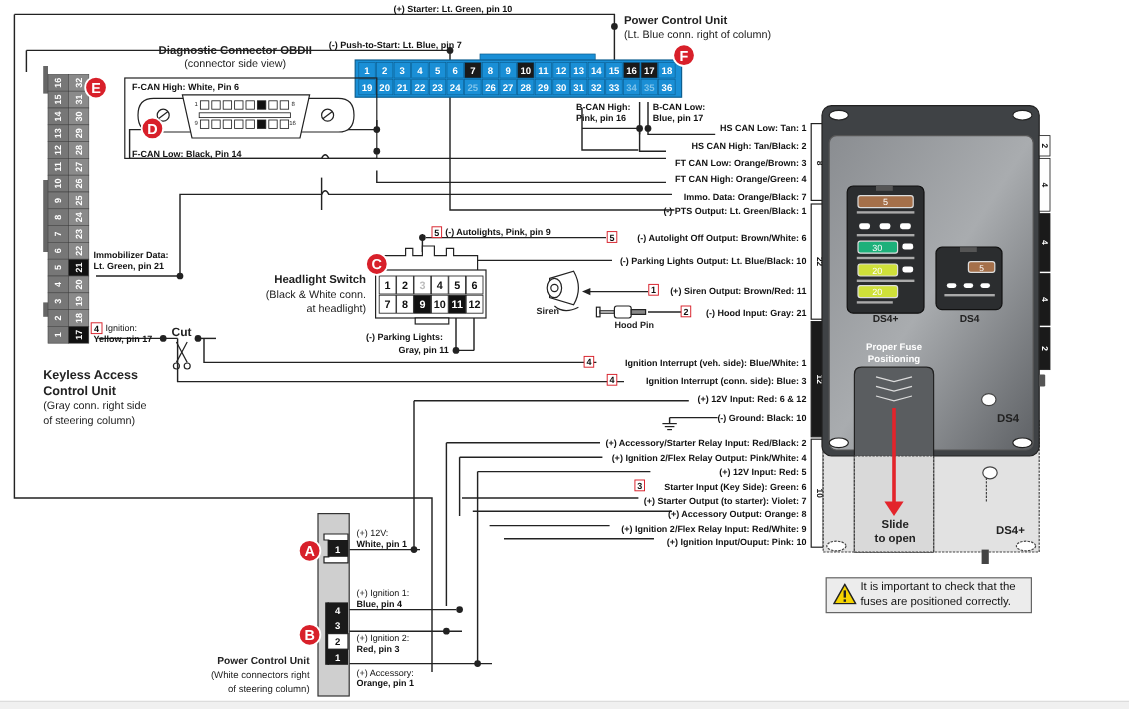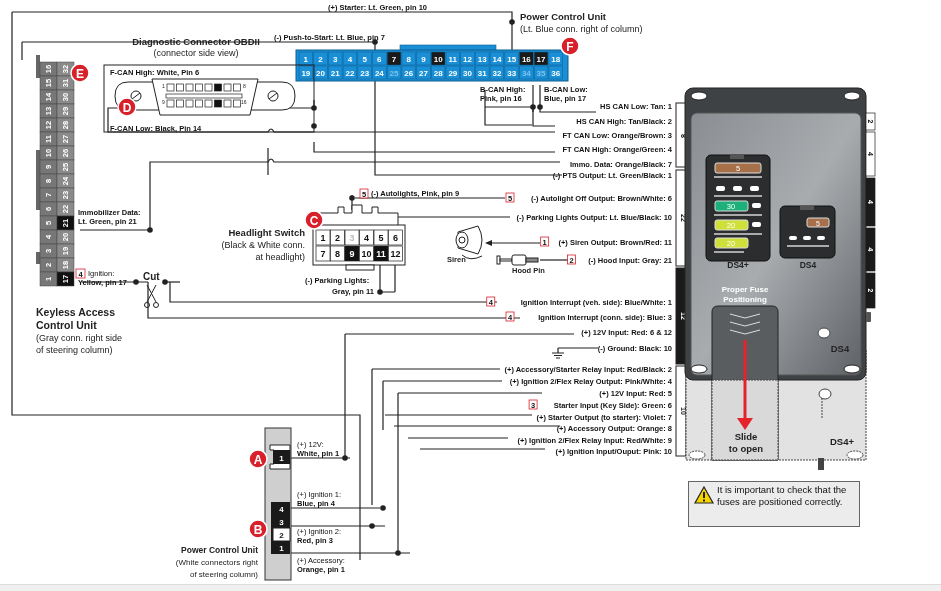--- a/index.html
+++ b/index.html
@@ -4,21 +4,21 @@
 <style>
   html, body { margin:0; padding:0; background:#ffffff; }
   body { width:941px; height:591px; position:relative; overflow:hidden; font-family:"Liberation Sans", sans-serif; }
   #stage { position:absolute; left:0; top:0; width:941px; height:591px; }
   .bottom-bar { position:absolute; left:0; top:584px; width:941px; height:7px; background:#f0f0f0; border-top:1px solid #dcdcdc; }
   svg text { font-family:"Liberation Sans", sans-serif; }
   .lbl { font-size:7.5px; fill:#111; }
   .lblb { font-size:7.5px; fill:#111; font-weight:bold; }
   .ttl { font-size:9.5px; font-weight:bold; fill:#222; }
   .sub { font-size:9px; fill:#222; }
-  .warn { position:absolute; left:688px; top:481px; width:172px; height:46px; background:#ececec; border:1px solid #666; box-sizing:border-box; font-size:9.5px; line-height:12px; color:#111; padding:2px 4px 2px 28px; }
+  .warn { position:absolute; left:688px; top:481px; width:172px; height:30px; background:#ececec; border:1px solid #666; box-sizing:border-box; font-size:9.5px; line-height:12px; color:#111; padding:2px 4px 2px 28px; }
   .warn .tri { position:absolute; left:5px; top:4px; }
 </style>
 </head>
 <body>
 
 <svg id="stage" width="941" height="591" viewBox="0 0 941 591">
   <defs>
     <linearGradient id="modGrad" x1="0" y1="0" x2="1" y2="1">
       <stop offset="0" stop-color="#8a8d91"></stop>
       <stop offset="0.5" stop-color="#a9acaf"></stop>

